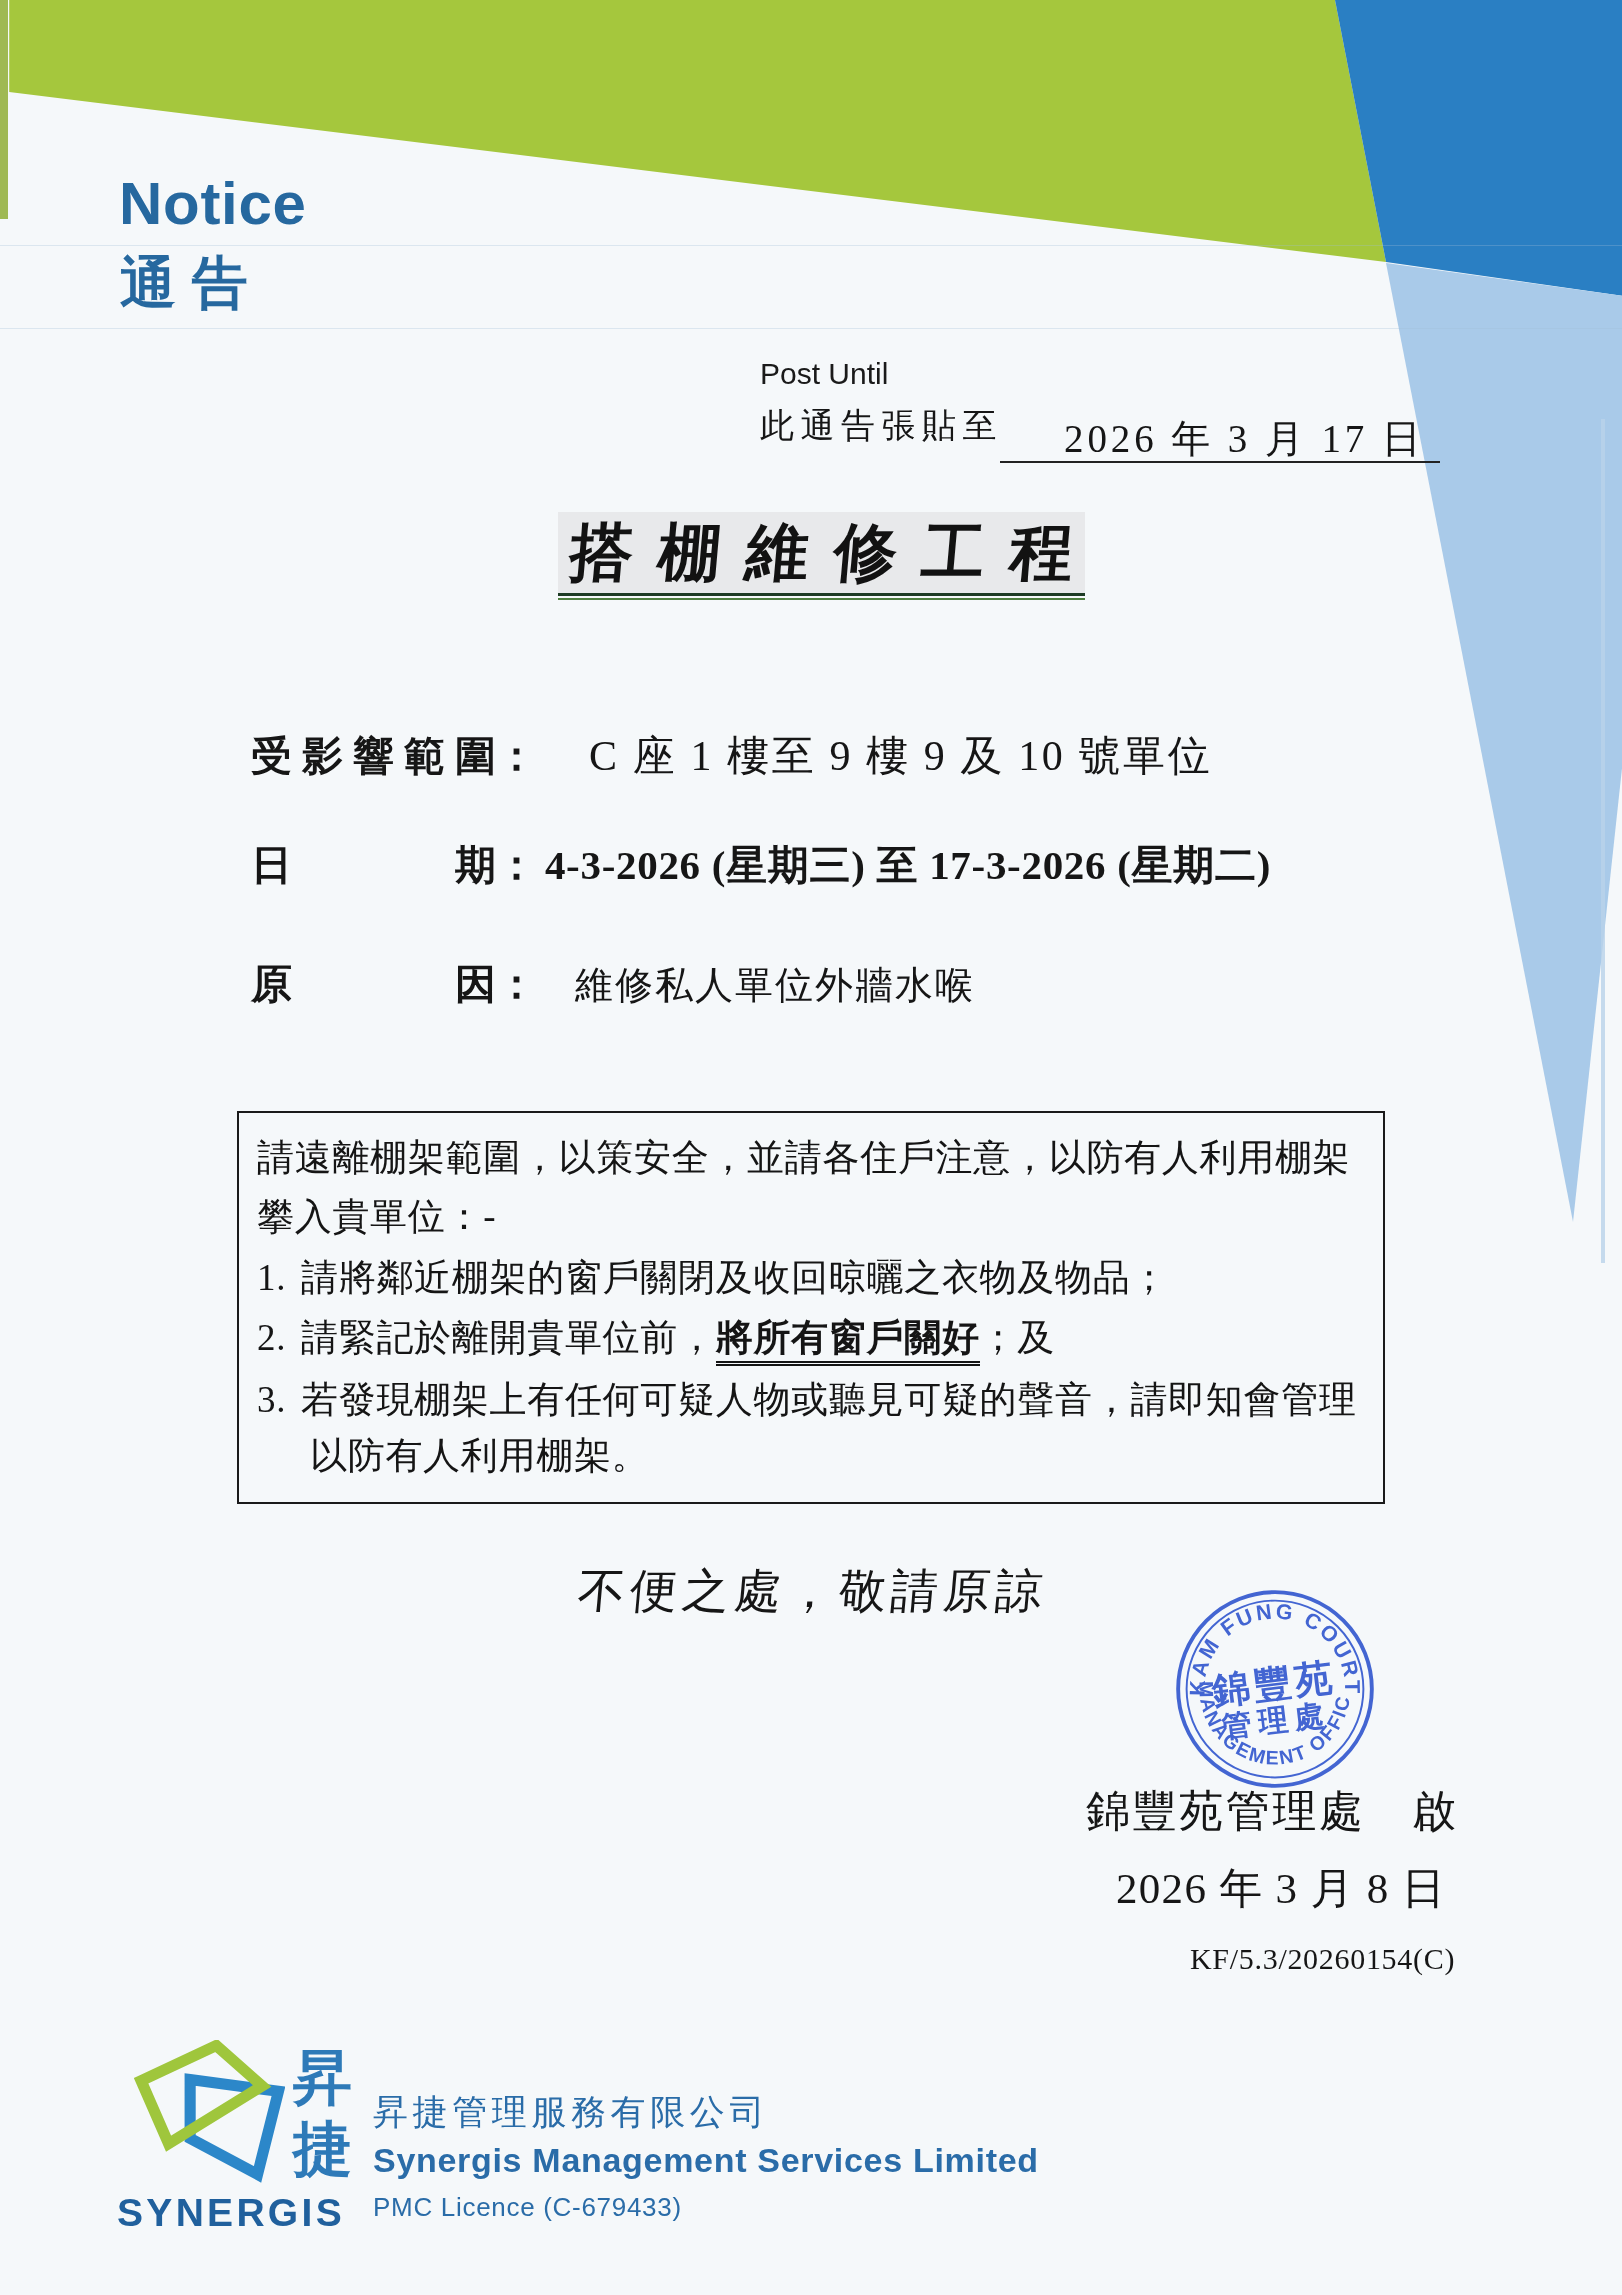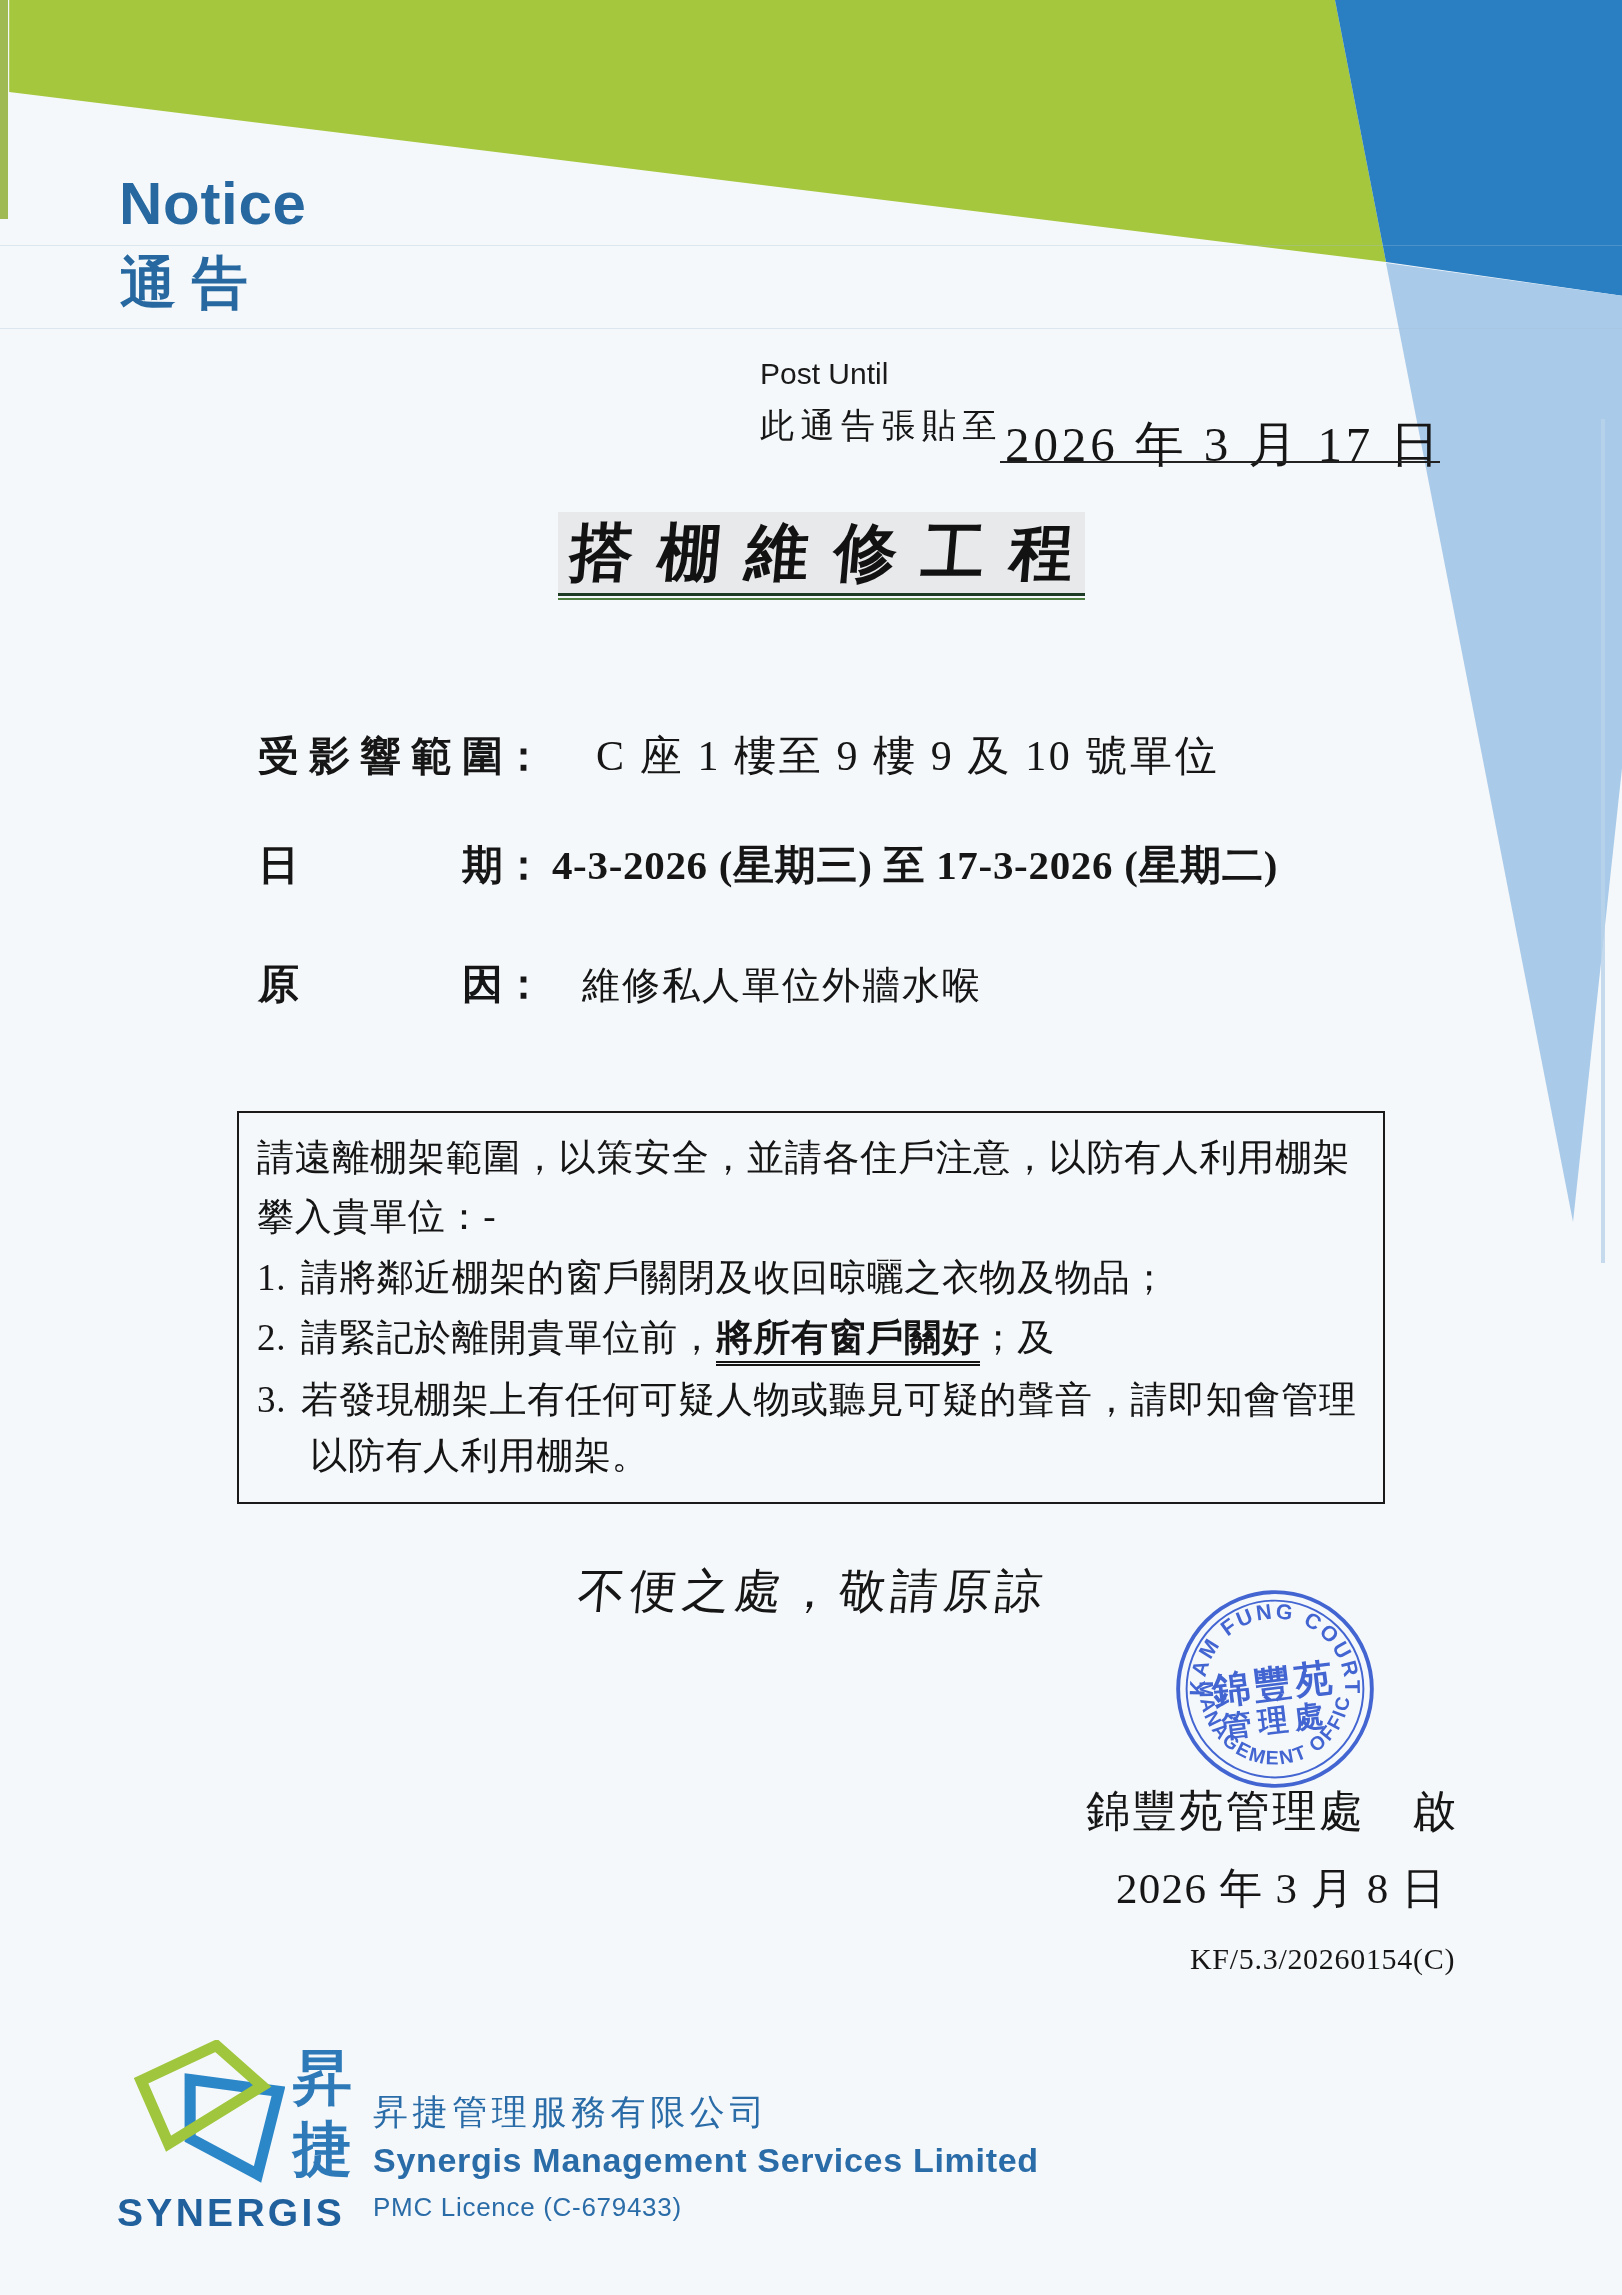--- a/index.html
+++ b/index.html
@@ -22,35 +22,35 @@
 
   
   #notice-en{left:119px;top:169px;font-family:"Liberation Sans",sans-serif;
     font-weight:700;font-size:60px;color:#26689f;letter-spacing:0.7px;}
   #notice-zh{left:120px;top:246px;font-family:"Liberation Sans",sans-serif;
     font-weight:700;font-size:56px;color:#26689f;letter-spacing:15.7px;}
 
   
   #post-until-en{left:760px;top:357px;font-family:"Liberation Sans",sans-serif;font-size:30px;color:#1a1a1a;}
   #post-until-zh{left:760px;top:403px;font-size:34px;letter-spacing:6.5px;}
-  #post-date{left:1005px;top:412px;font-size:49px;letter-spacing:3.9px;}
+  #post-date{left:1064px;top:412px;font-size:39px;letter-spacing:3.9px;}
   #post-date-line{left:1000px;top:461px;width:440px;height:2px;background:#222;}
 
   
   #title-box{left:558px;top:512px;width:527px;height:82px;background:#e8e9eb;
     display:flex;align-items:center;justify-content:center;}
   #title-text{font-size:63px;font-weight:700;letter-spacing:25px;text-indent:25px;
     color:#121212;transform:skewX(-5deg);white-space:nowrap;}
   #title-underline-1{left:558px;top:593px;width:527px;height:3.3px;background:#1d3b25;}
   #title-underline-2{left:558px;top:598px;width:527px;height:2px;background:#4d7d3e;}
 
   
   .info-row{left:251px;white-space:nowrap;}
   .info-label{display:inline-block;width:245px;font-weight:700;font-size:41px;
-    text-align:justify;text-align-last:justify;vertical-align:baseline;margin-left:7px;}
+    text-align:justify;text-align-last:justify;vertical-align:baseline;}
   .info-colon{font-weight:700;font-size:41px;}
   #row-affected{top:728px;}
   #row-affected .info-value{margin-left:52px;font-size:42px;letter-spacing:2.6px;}
   #row-date{top:838px;}
   #row-date .info-value{margin-left:7.9px;font-size:41px;font-weight:700;letter-spacing:0.7px;}
   #row-reason{top:957px;}
   #row-reason .info-value{margin-left:38px;font-size:38px;letter-spacing:2px;}
 
   
   #warning-box{left:237px;top:1111px;width:1144px;height:389px;border:2.6px solid #1a1a1a;}

